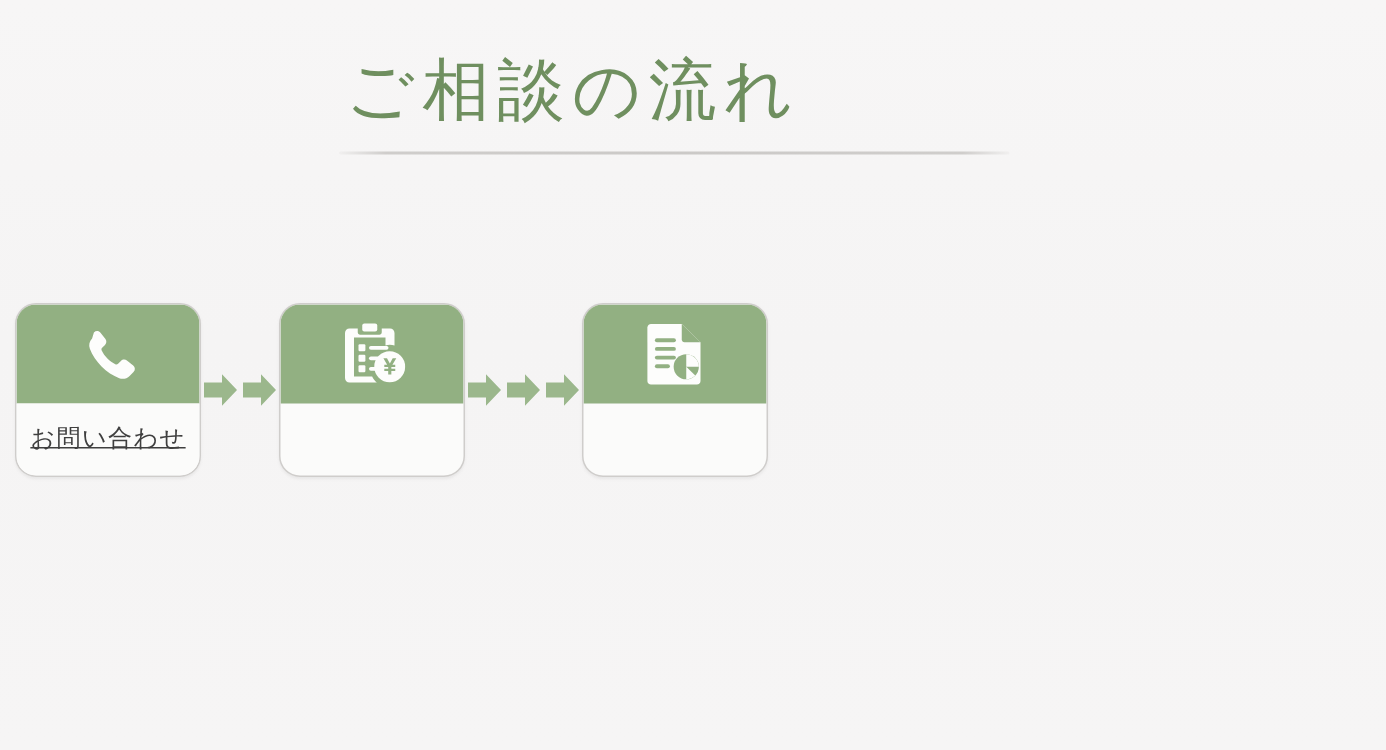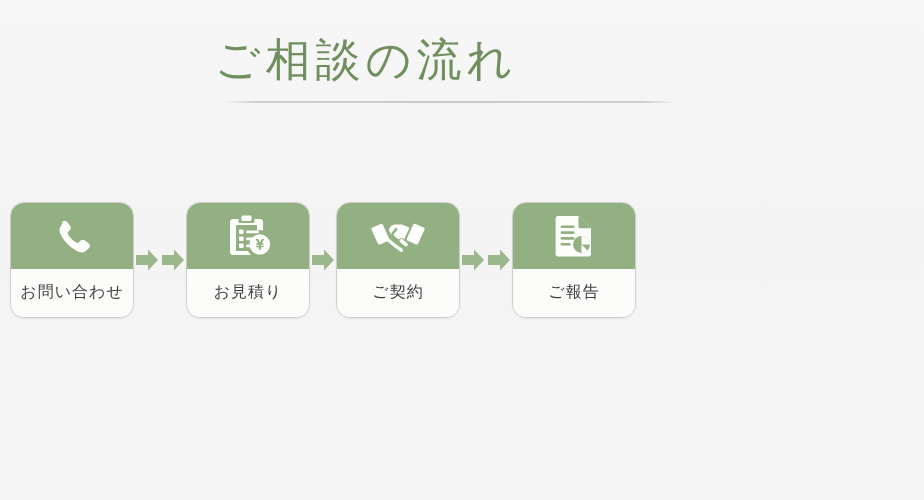--- a/index.html
+++ b/index.html
@@ -20,21 +20,21 @@
     position: absolute;
     inset: 0;
     background:
       linear-gradient(180deg, #f7f6f6 0%, #f5f4f4 45%, #f6f5f5 100%);
     pointer-events: none;
   }
 
   .header {
     position: absolute;
     top: 34px;
-    left: 0;
+    left: 16px;
     width: 732px;
     text-align: center;
   }
 
   .title {
     font-size: 45px;
     line-height: 52px;
     letter-spacing: 5px;
     color: #6f8f5f;
     font-weight: 500;
@@ -96,20 +96,21 @@
   .step-label {
     flex: 1;
     display: flex;
     align-items: center;
     justify-content: center;
     color: #3f3f3f;
     font-size: 16px;
     letter-spacing: 1px;
     background: #fbfbfa;
     padding-bottom: 2px;
+    text-decoration: underline;
   }
 
   .step-label.bold {
     font-weight: 700;
     letter-spacing: 2px;
   }
 
   .arrow {
     flex: 0 0 26px;
     width: 26px;
@@ -170,48 +171,30 @@
           <rect fill="#fdfdfc" x="22" y="17.6" width="13" height="2.6" rx="1.3"></rect>
           <rect fill="#fdfdfc" x="15" y="23.5" width="4.6" height="4.6" rx="0.8"></rect>
           <rect fill="#fdfdfc" x="22" y="24.6" width="11" height="2.6" rx="1.3"></rect>
           <rect fill="#fdfdfc" x="15" y="30.5" width="4.6" height="4.6" rx="0.8"></rect>
           <rect fill="#fdfdfc" x="22" y="31.6" width="8" height="2.6" rx="1.3"></rect>
           <circle fill="#fdfdfc" cx="35.8" cy="31.5" r="10.3"></circle>
           <path fill="#92b082" d="M31.6 25.9h2.4l1.9 3.4 1.9-3.4h2.4l-2.6 4.3h1.9v1.5h-2.6v1.1h2.6v1.5h-2.6v2.4h-2.1v-2.4h-2.6v-1.5h2.6v-1.1h-2.6v-1.5h1.9L31.6 25.9z"></path>
         </svg>
       </span>
     </div>
-    <div class="step-label">お見積り</div>
-  </div>
-
-  <div class="arrow">
-    <span>
-      <svg width="24" height="26" viewBox="0 0 24 26" aria-hidden="true">
-        <path fill="#9bb78c" d="M1 8h12V2.5L23 13 13 23.5V18H1z"></path>
-      </svg>
-    </span>
-  </div>
-
-  <div class="step">
-    <div class="step-icon">
-      <span>
-        <svg width="58" height="40" viewBox="0 0 58 40" aria-hidden="true">
-          <path fill="#fdfdfc" d="M3.5 11.5l8-3.6c0.9-0.4 2 0 2.4 0.9l6.2 13.6c0.4 0.9 0 2-0.9 2.4l-8 3.6c-0.9 0.4-2 0-2.4-0.9L2.6 13.9C2.2 13 2.6 11.9 3.5 11.5z"></path>
-          <path fill="#fdfdfc" d="M54.5 11.5l-8-3.6c-0.9-0.4-2 0-2.4 0.9l-6.2 13.6c-0.4 0.9 0 2 0.9 2.4l8 3.6c0.9 0.4 2 0 2.4-0.9l6.2-13.6C55.8 13 55.4 11.9 54.5 11.5z"></path>
-          <path fill="#fdfdfc" d="M22 10.1c1.4-1 3.1-1.6 4.9-1.6h6.4l7.2 3.3 -5.4 11.8 -1.6-1.2c-0.7-0.5-1.6-0.4-2.2 0.2 -0.7 0.8-1.9 0.9-2.7 0.2l-3.3-2.7c-0.7-0.6-0.8-1.7-0.2-2.4l3.7-4.5 -1.9-1.6 -4.1 5c-1 1.3-0.9 3.1 0.2 4.2l-3.2-7.1L22 10.1z"></path>
-          <path fill="#fdfdfc" d="M19.3 21.9l2.8 2.3c0.6 0.5 0.7 1.4 0.2 2l-0.3 0.4c-0.5 0.6-1.4 0.7-2 0.2l-2.8-2.3c-0.6-0.5-0.7-1.4-0.2-2l0.3-0.4C17.8 21.5 18.7 21.4 19.3 21.9z"></path>
-          <path fill="#fdfdfc" d="M23.4 25.4l2.8 2.3c0.6 0.5 0.7 1.4 0.2 2l-0.3 0.4c-0.5 0.6-1.4 0.7-2 0.2l-2.8-2.3c-0.6-0.5-0.7-1.4-0.2-2l0.3-0.4C21.9 25 22.8 24.9 23.4 25.4z"></path>
-          <path fill="#fdfdfc" d="M27.6 28.6l2.5 2c0.6 0.5 0.7 1.4 0.2 2l-0.3 0.4c-0.5 0.6-1.4 0.7-2 0.2l-2.5-2c-0.6-0.5-0.7-1.4-0.2-2l0.3-0.4C26.1 28.2 27 28.1 27.6 28.6z"></path>
-          <path fill="#fdfdfc" d="M31.8 31.6l1.8 1.5c0.6 0.5 0.7 1.4 0.2 2l-0.3 0.4c-0.5 0.6-1.4 0.7-2 0.2l-1.8-1.5c-0.6-0.5-0.7-1.4-0.2-2l0.3-0.4C30.3 31.2 31.2 31.1 31.8 31.6z"></path>
-          <path fill="#fdfdfc" d="M33.5 23.4l4.6 3.7c0.8 0.6 0.9 1.8 0.3 2.6l0 0c-0.6 0.8-1.8 0.9-2.6 0.3l-4.6-3.7c-0.8-0.6-0.9-1.8-0.3-2.6l0 0C31.6 22.8 32.7 22.7 33.5 23.4z"></path>
-        </svg>
-      </span>
-    </div>
-    <div class="step-label">ご契約</div>
-  </div>
+  </div>
+
+  <div class="arrow">
+    <span>
+      <svg width="24" height="26" viewBox="0 0 24 26" aria-hidden="true">
+        <path fill="#9bb78c" d="M1 8h12V2.5L23 13 13 23.5V18H1z"></path>
+      </svg>
+    </span>
+  </div>
+
 
   <div class="arrow">
     <span>
       <svg width="24" height="26" viewBox="0 0 24 26" aria-hidden="true">
         <path fill="#9bb78c" d="M1 8h12V2.5L23 13 13 23.5V18H1z"></path>
       </svg>
     </span>
   </div>
 
 
@@ -232,16 +215,15 @@
           <rect fill="#92b082" x="8.6" y="13.5" width="14" height="2.6" rx="1.3"></rect>
           <rect fill="#92b082" x="8.6" y="19.3" width="14" height="2.6" rx="1.3"></rect>
           <rect fill="#92b082" x="8.6" y="25.1" width="14" height="2.6" rx="1.3"></rect>
           <rect fill="#92b082" x="8.6" y="30.9" width="10" height="2.6" rx="1.3"></rect>
           <circle fill="#92b082" cx="29.5" cy="32.5" r="8.4"></circle>
           <path fill="#fdfdfc" d="M29.5 32.5V24.1c4.6 0 8.4 3.8 8.4 8.4H29.5z"></path>
           <path fill="#fdfdfc" d="M29.5 32.5l6 5.9c-1.5 1.5-3.6 2.5-6 2.5V32.5z"></path>
         </svg>
       </span>
     </div>
-    <div class="step-label">ご報告</div>
   </div>
 
 </div>
 
 </body></html>

